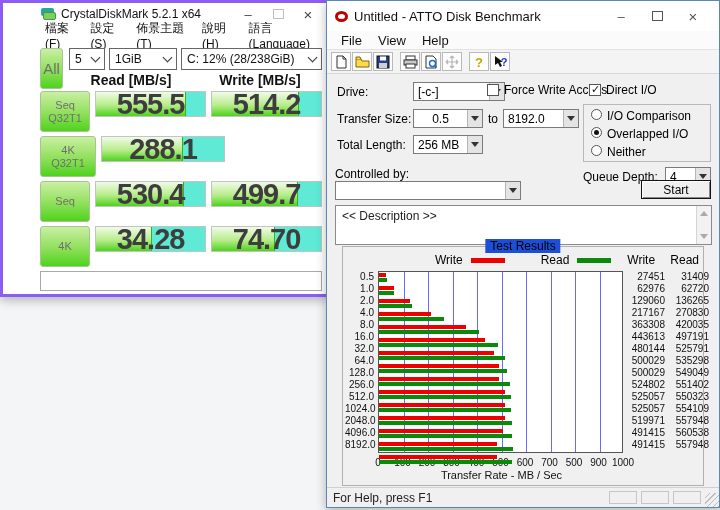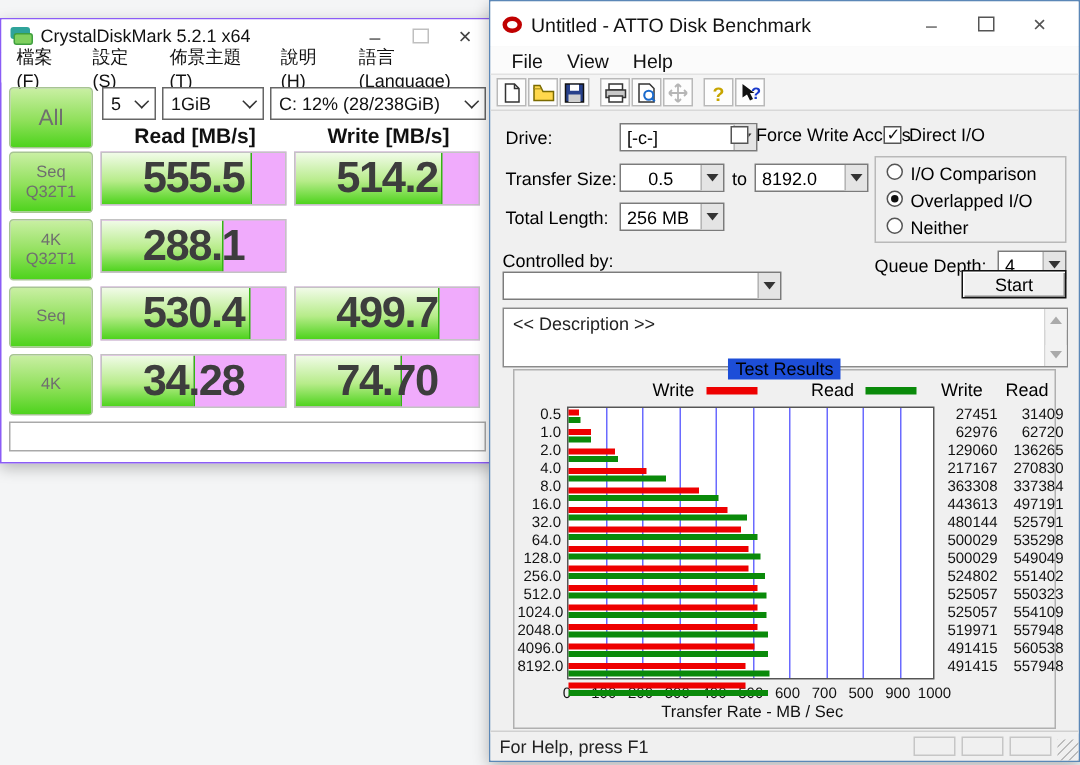--- a/index.html
+++ b/index.html
@@ -11,21 +11,21 @@
   .titlebar { display:flex; align-items:center; background:#fff; }
   .title-text { flex:1; font-size:12px; color:#111; white-space:nowrap; overflow:hidden; }
   .winbtns { display:flex; }
   .winbtn { display:flex; align-items:center; justify-content:center; color:#444; }
   .glyph-min::before { content:"–"; font-size:13px; }
   .glyph-max { position:relative; }
   .glyph-max::before { content:""; width:9px; height:8px; border:1px solid currentColor; display:block; }
   .glyph-close::before { content:"×"; font-size:15px; }
 
   
-  #cdm { left:0; top:12px; width:330px; height:297px; border:1px solid #8b5cf6; z-index:1; }
+  #cdm { left:0; top:0; width:330px; height:297px; border:3px solid #8b5cf6; z-index:1;padding-left:32px; }
   #cdm .titlebar { height:22px; padding:0 4px; }
   #cdm .winbtn { width:30px; height:22px; }
   #cdm .winbtn.disabled { color:#bfbfbf; }
   .cdm-icon { width:15px; height:12px; position:relative; margin:0 5px 0 2px; }
   .cdm-icon i { position:absolute; display:block; border-radius:2px; }
   .cdm-icon .back { left:0; top:0; width:13px; height:8px; background:#2fa39a; }
   .cdm-icon .front { left:2px; top:4px; width:13px; height:8px; background:#7fcf5e; border:1px solid #3f9f3f; }
   #cdm .menubar { display:flex; height:20px; align-items:center; padding-left:4px; background:#fff; font-size:12px; color:#111; }
   #cdm .menubar span { padding:2px 6px; }
   #cdm .client { padding:3px 5px 0 5px; }
@@ -36,21 +36,21 @@
   #all-btn { width:56px; height:41px; font-size:15px; }
   .right-col { flex:1; }
   .combo-row { display:flex; gap:4px; height:22px; margin-bottom:1px; }
   .mcombo { display:flex; align-items:center; justify-content:space-between; border:1px solid #666; background:#fff; font-size:12px; padding:0 5px; color:#111; }
   .mcombo .chev { width:7px; height:7px; border-left:1px solid #333; border-bottom:1px solid #333; transform:rotate(-45deg); margin-top:-3px; }
   .w-runs { width:36px; } .w-size { width:68px; } .w-drive { flex:1; }
   .hdr-row { display:flex; gap:5px; height:18px; align-items:center; }
   .hdr-cell { width:124px; text-align:center; font-size:14px; font-weight:bold; color:#111; }
   .bench-row { display:flex; gap:5px; margin-bottom:4px; }
   .row-btn { width:56px; height:41px; font-size:11px; line-height:13px; }
-  .cell { position:relative; width:124px; height:36px; border:1px solid #c3c3c3; background:#f0abfc; overflow:hidden; }
+  .cell { position:relative; width:124px; height:26px; border:1px solid #c3c3c3; background:#5eead4; overflow:hidden; }
   .fill { position:absolute; left:0; top:0; bottom:0; background:linear-gradient(180deg,#f1fbe8 0%,#b7ec8a 55%,var(--g-bot,#44d41c) 100%); border-right:1px solid #35b513; }
   .num { position:absolute; inset:0; display:flex; align-items:center; justify-content:center; font-size:29px; font-weight:bold; color:#3d3d3d; letter-spacing:-1px; }
   .footer-box { margin-top:2px; height:20px; border:1px solid #a9a9a9; background:#fff; font-size:12px; padding:2px 4px; color:#333; }
 
   
   #atto { left:326px; top:0; width:394px; height:508px; border:1px solid #5b87b7; background:#f0f0f0; z-index:2; }
   #atto .titlebar { height:30px; padding:0 8px; }
   #atto .title-text { font-size:13px; }
   #atto .winbtn { width:36px; height:30px; color:#555; }
   .atto-icon { width:13px; height:11px; border:3px solid #c00000; border-radius:50%; margin-right:6px; background:#fff; }
@@ -494,21 +494,21 @@
                 <div class="">525057</div>
                 <div class="">519971</div>
                 <div class="">491415</div>
                 <div class="">491415</div>
               </div>
             <div class="vcol">
                 <div class="">31409</div>
                 <div class="">62720</div>
                 <div class="">136265</div>
                 <div class="">270830</div>
-                <div class="">337384</div>
+                <div class="">420035</div>
                 <div class="">497191</div>
                 <div class="">525791</div>
                 <div class="">535298</div>
                 <div class="">549049</div>
                 <div class="">551402</div>
                 <div class="">550323</div>
                 <div class="">554109</div>
                 <div class="">557948</div>
                 <div class="">560538</div>
                 <div class="">557948</div>

